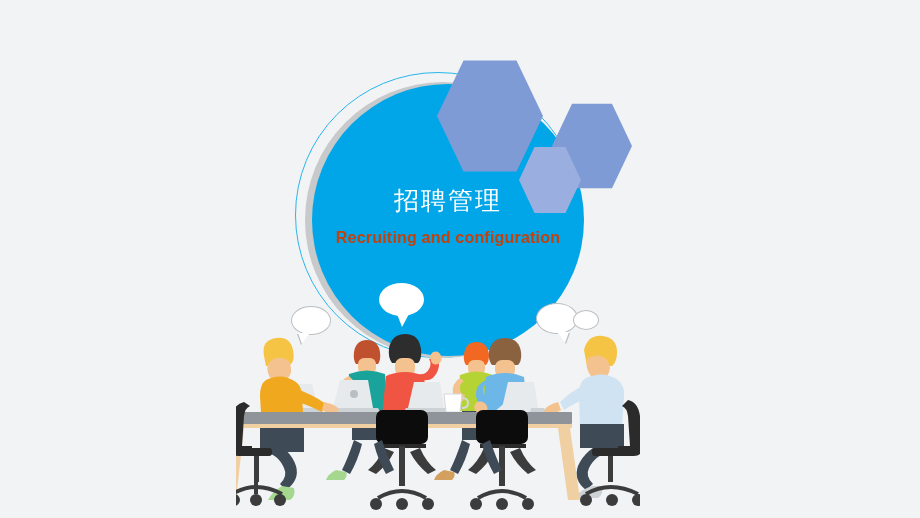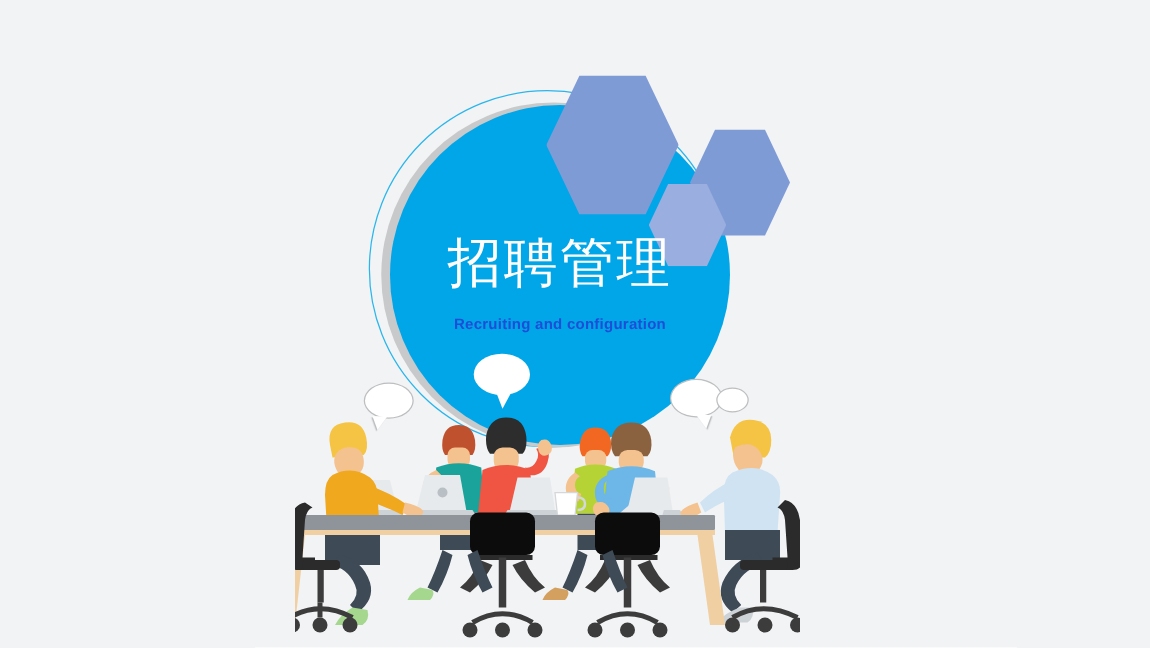--- a/index.html
+++ b/index.html
@@ -55,31 +55,31 @@
     position: absolute;
     left: 312px;
     top: 185px;
     width: 272px;
     text-align: center;
     z-index: 6;
   }
   .title-cn {
     color: #ffffff;
     font-family: "Liberation Serif", "DejaVu Serif", serif;
-    font-size: 43px;
+    font-size: 25px;
     font-weight: 400;
     letter-spacing: 2px;
     line-height: 1.25;
     white-space: nowrap;
   }
   .title-en {
     margin-top: 13px;
-    color: #1d4ed8;
+    color: #c2410c;
     font-family: "Liberation Sans", "DejaVu Sans", sans-serif;
-    font-size: 12px;
+    font-size: 16px;
     font-weight: 700;
     letter-spacing: 0.2px;
     white-space: nowrap;
   }
 
   
   .hex {
     position: absolute;
     clip-path: polygon(25% 3%, 75% 3%, 100% 50%, 75% 97%, 25% 97%, 0% 50%);
   }

